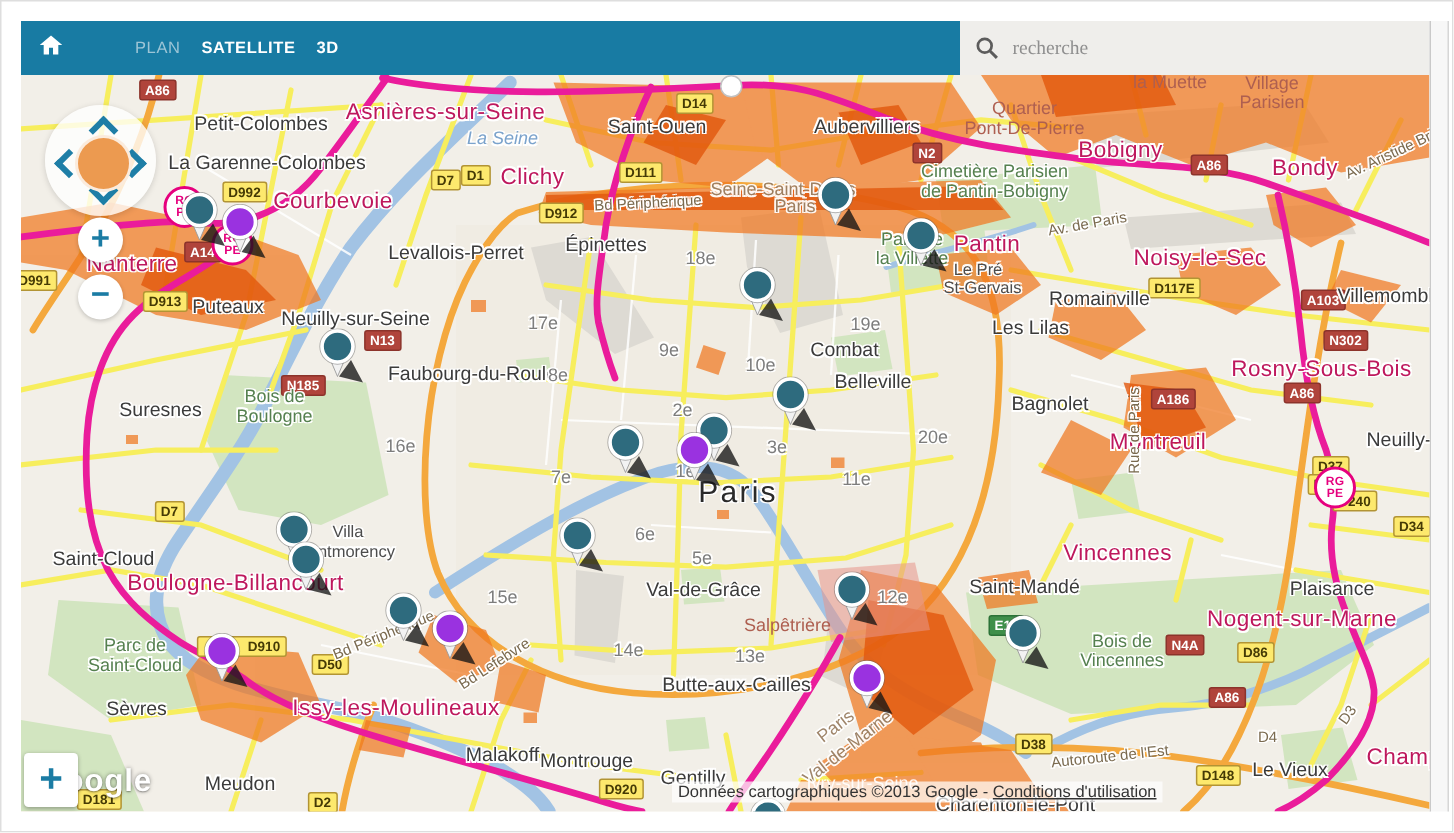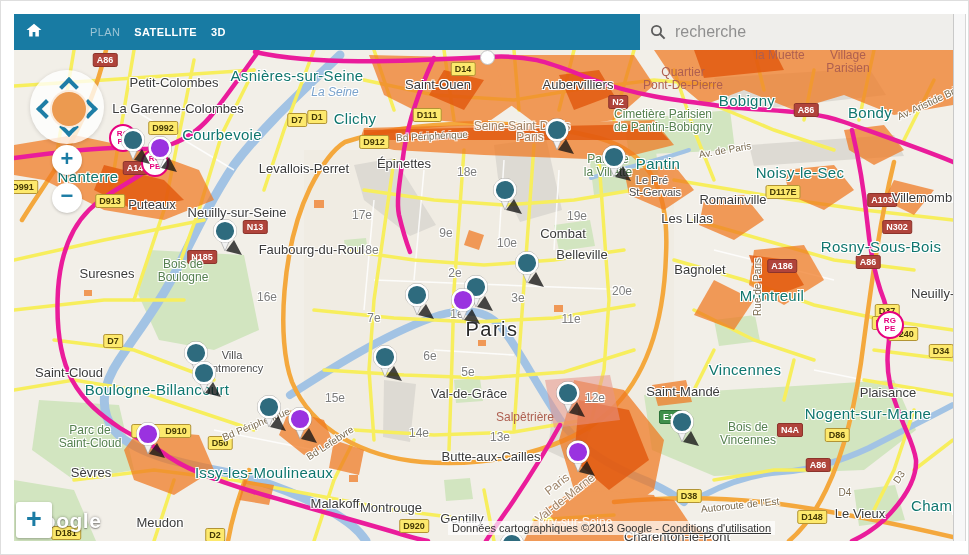--- a/index.html
+++ b/index.html
@@ -10,33 +10,33 @@
           display:flex;align-items:center;}
   .home-btn{width:40px;height:36px;display:flex;align-items:center;justify-content:center;cursor:pointer;}
   .nav{display:flex;align-items:center;gap:34px;margin-left:22px;}
   .nav-item{color:#fff;font-size:14px;letter-spacing:.6px;cursor:pointer;white-space:nowrap;}
   .modes{display:flex;align-items:center;gap:14px;margin-left:36px;}
   .mode{color:#fff;font-size:11px;font-weight:bold;letter-spacing:.4px;cursor:pointer;}
   .mode.muted{color:#9cc5d6;font-weight:normal;}
   .searchbar{position:absolute;left:640px;top:14px;width:313px;height:36px;background:#efeeeb;
              display:flex;align-items:center;}
   .searchbar svg{margin-left:10px;}
-  .searchbar input{border:0;background:transparent;outline:none;font-size:16px;color:#555;
-                   font-family:Liberation Sans, sans-serif;margin-left:7px;width:250px;}
+  .searchbar input{border:0;background:transparent;outline:none;font-size:13px;color:#555;
+                   font-family:Liberation Serif, serif;margin-left:7px;width:250px;}
   .searchbar input::placeholder{color:#8f8f8f;}
   .scroll-strip{position:absolute;left:953px;top:14px;width:11px;height:527px;background:#f7f7f7;
                 border-left:1px solid #c9c9c9;border-right:1px solid #d6d6d6;cursor:pointer;}
   
   .map{position:absolute;left:14px;top:50px;width:939px;height:491px;background:#f2efe8;overflow:hidden;}
   .map svg.base{position:absolute;left:0;top:0;z-index:0;}
   .overlay{position:absolute;left:0;top:0;width:100%;height:100%;z-index:2;}
   .lbl{position:absolute;white-space:nowrap;transform:translate(-50%,-50%);pointer-events:none;z-index:3;
        text-shadow:-1px -1px 0 #fff,1px -1px 0 #fff,-1px 1px 0 #fff,1px 1px 0 #fff,0 1px 0 #fff,0 -1px 0 #fff;}
   .city{font-size:13px;color:#3b3b3b;}
-  .city-lg{font-size:15px;color:#0f766e;letter-spacing:.3px;}
+  .city-lg{font-size:15px;color:#be185d;letter-spacing:.3px;}
   .city-sm{font-size:11px;color:#4c4c4c;}
   .title{font-size:20px;color:#2a2a2a;letter-spacing:1.5px;}
   .district{font-size:12px;color:#7d7d7d;}
   .park{font-size:12px;color:#55804f;text-align:center;line-height:13px;}
   .water{font-size:12px;color:#7ba3cc;font-style:italic;}
   .boundary{font-size:12px;color:#9b8064;opacity:.95;}
   .quarter{font-size:12px;color:#ae5f50;text-shadow:none;text-align:center;line-height:13px;}
   .roadname{font-size:10px;color:#7a6a4f;}
   .faded{font-size:12px;color:rgba(255,255,255,.9);text-shadow:none;}
   .shield{position:absolute;transform:translate(-50%,-50%);font-size:9px;font-weight:bold;line-height:10px;

